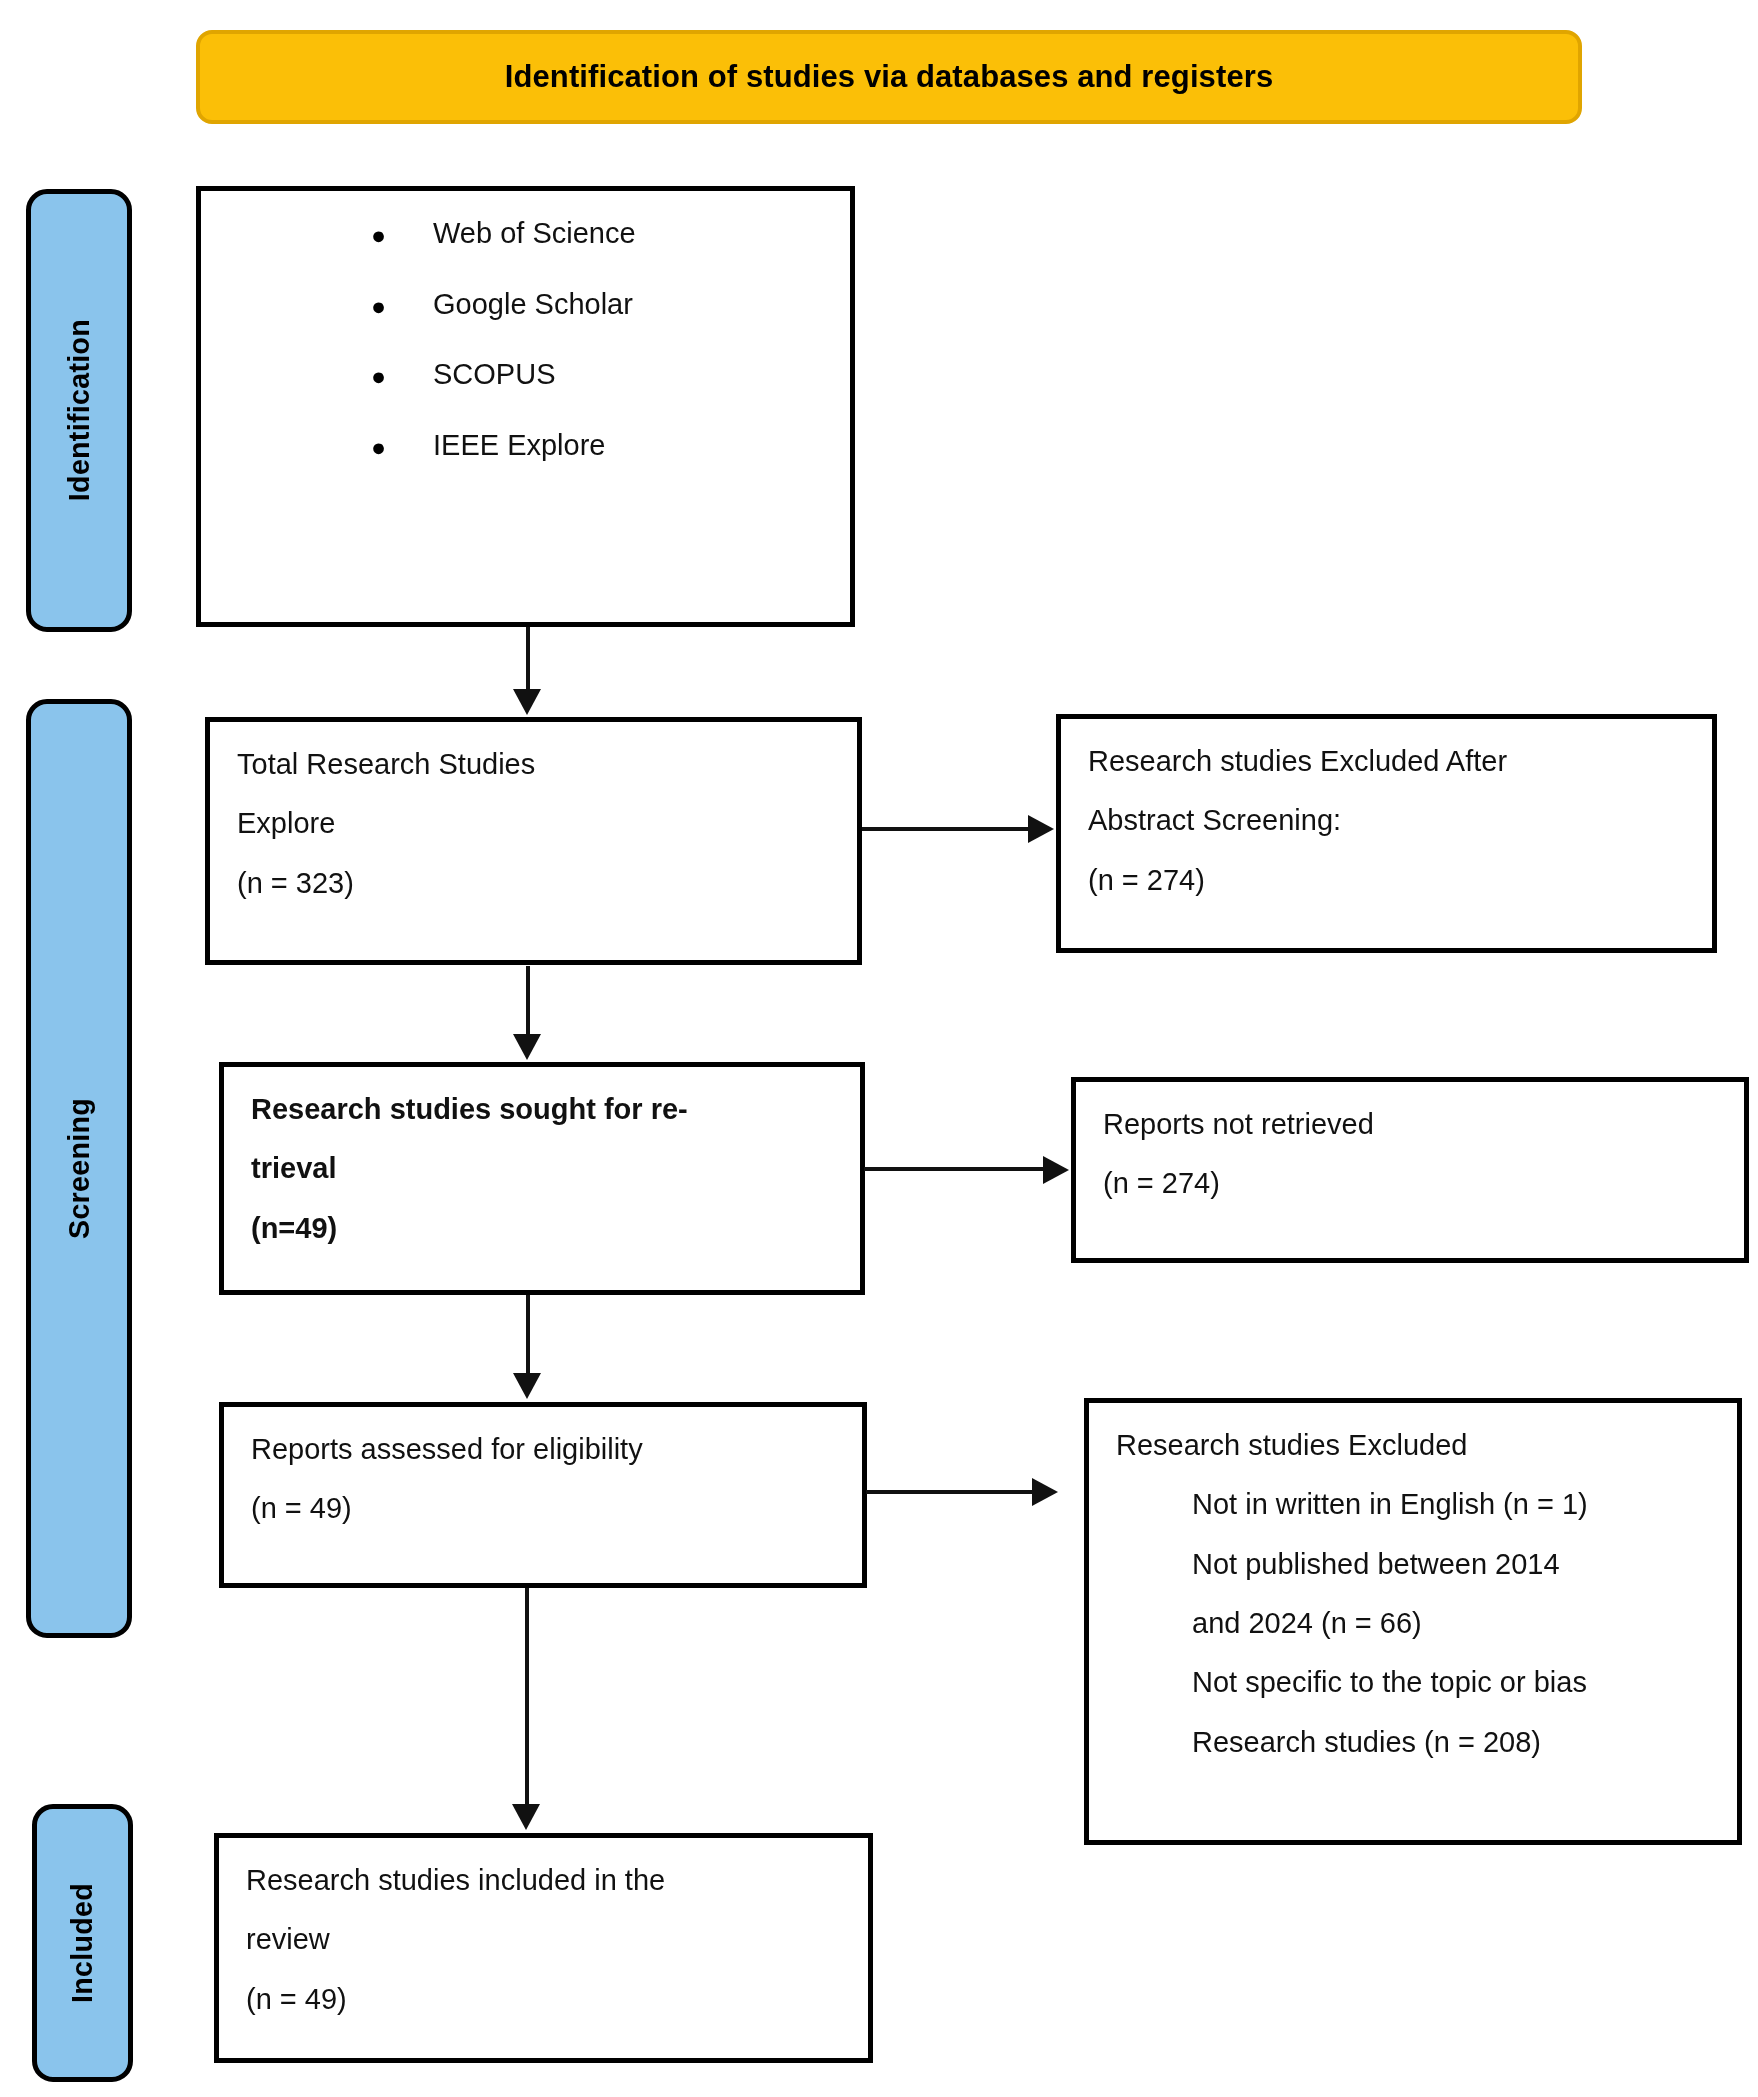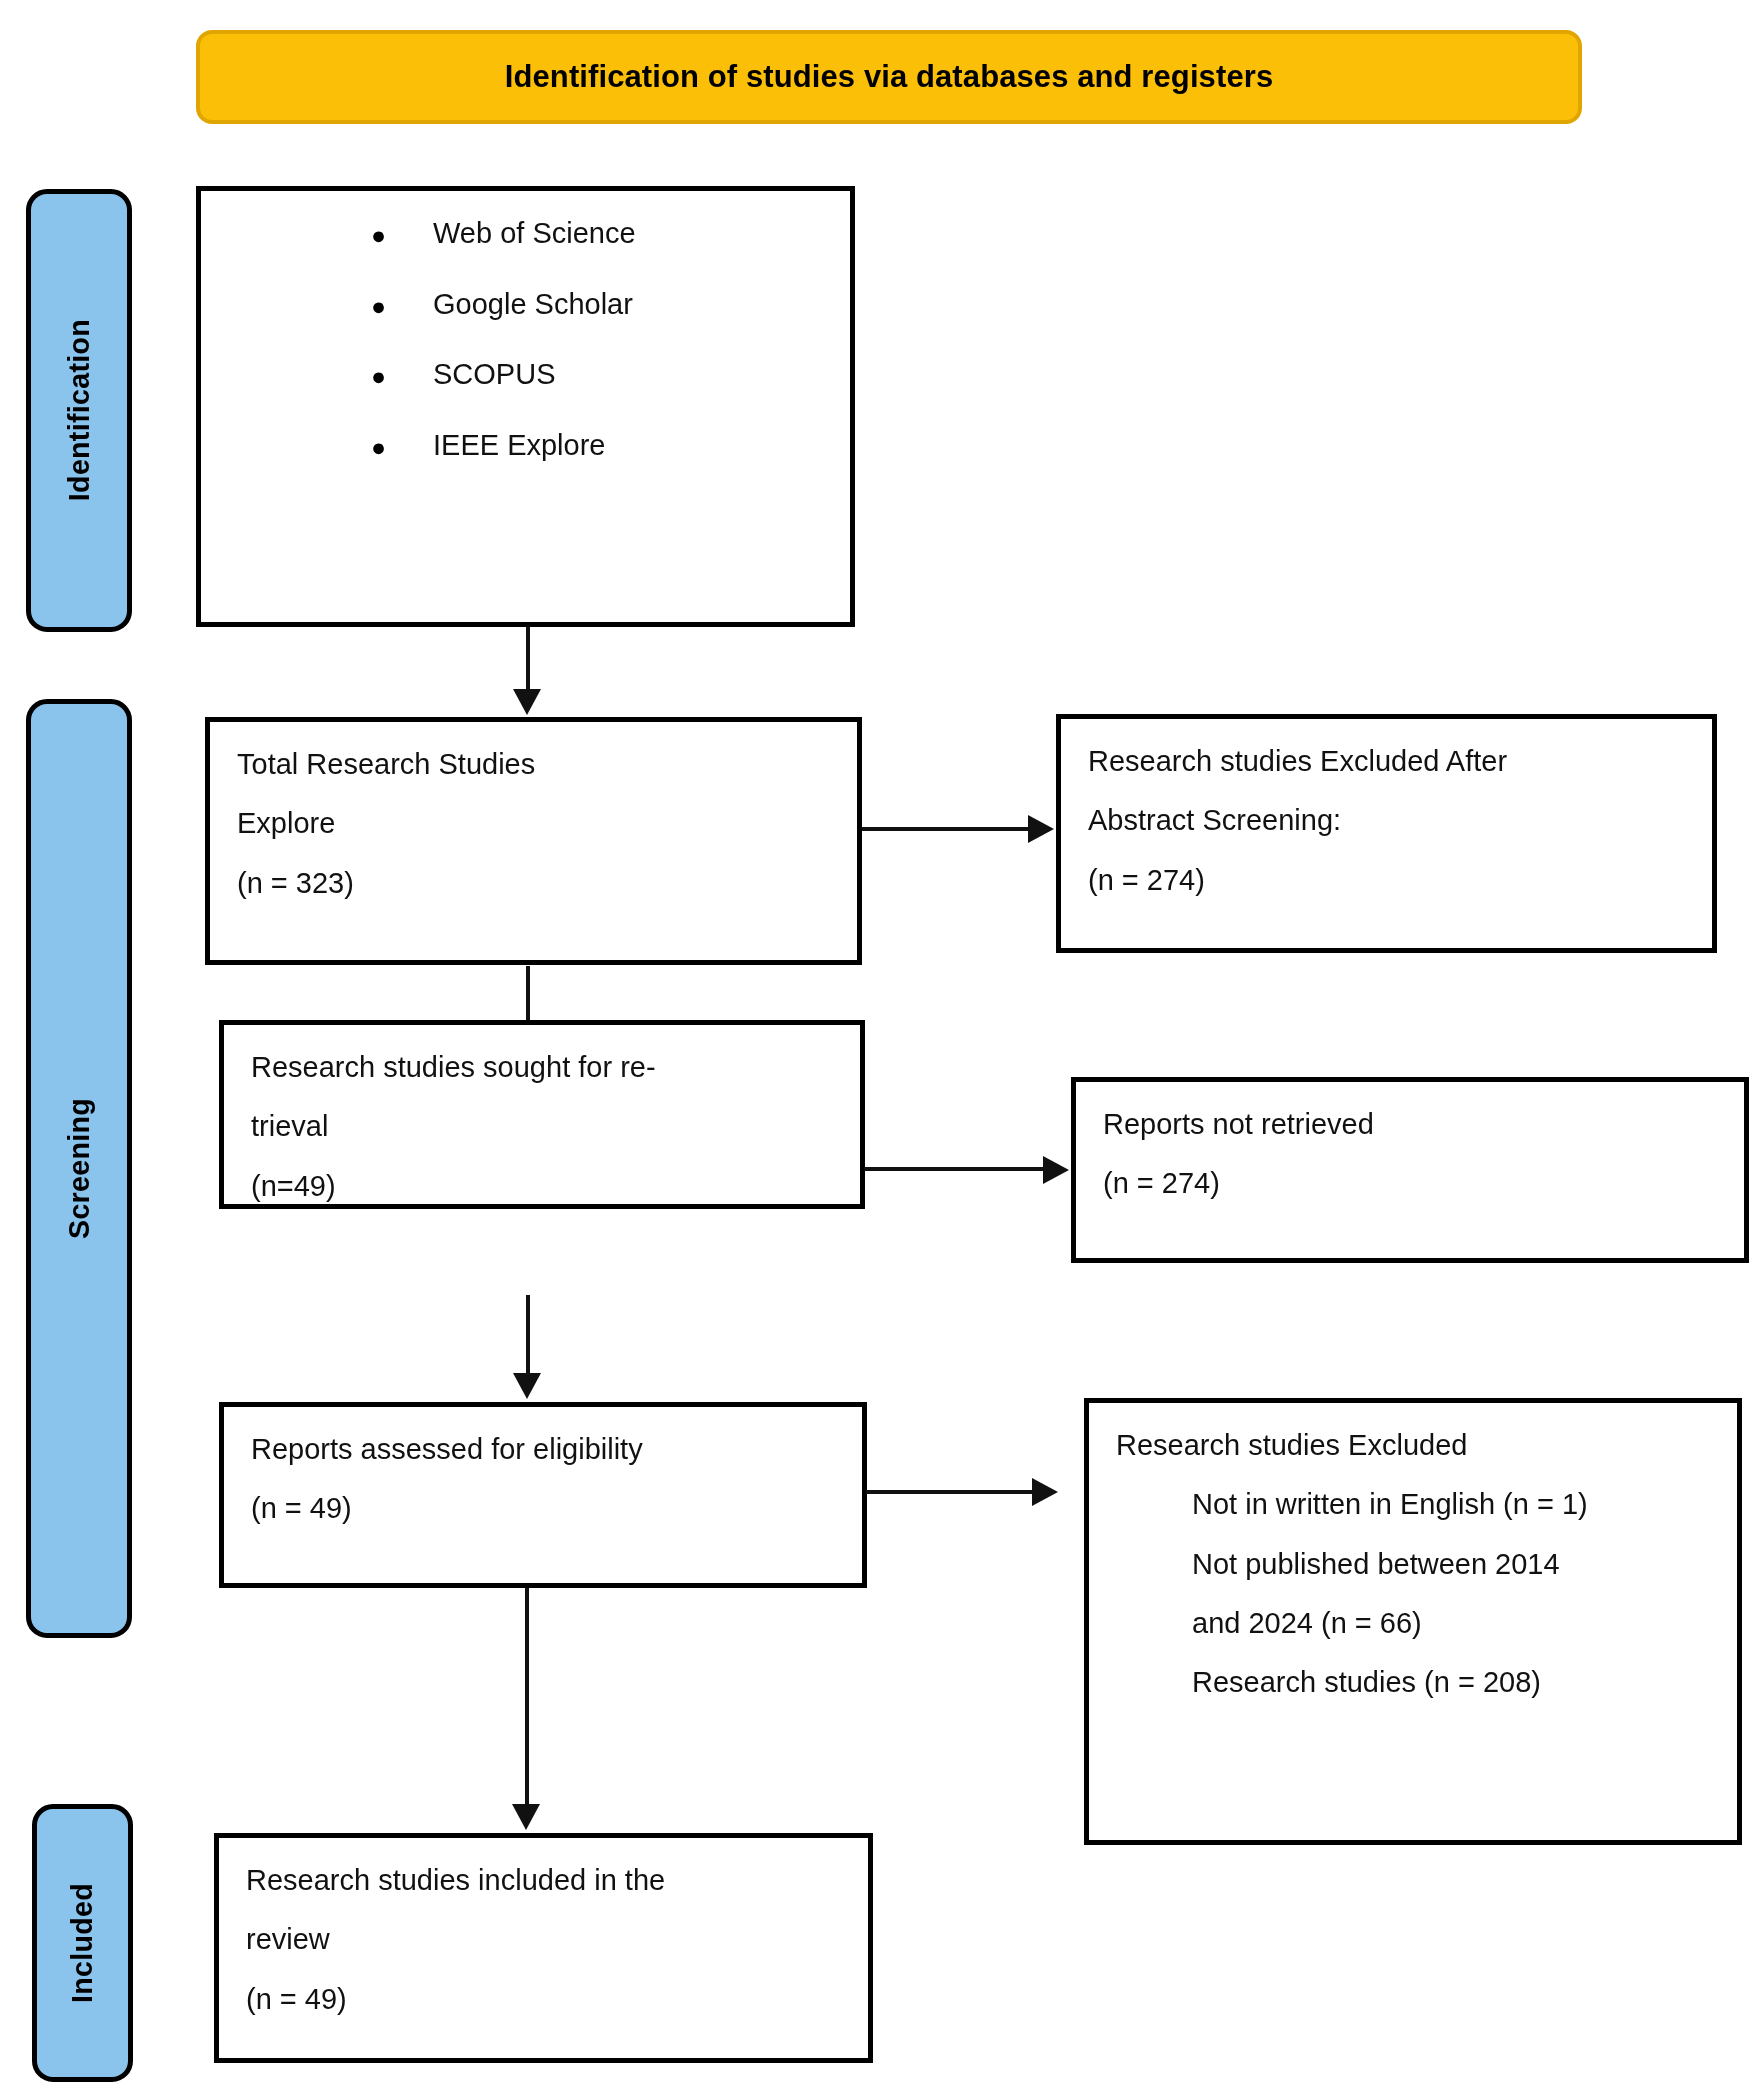--- a/index.html
+++ b/index.html
@@ -82,21 +82,21 @@
     font-size: 29px;
     line-height: 1.06;
     color: #111111;
   }
   .flow-box p:last-child { margin-bottom: 0; }
   .flow-box p.justify { text-align: justify; text-align-last: left; }
 
   #box-identified      { left: 196px;  top: 186px;  width: 659px; height: 441px; }
   #box-screened        { left: 205px;  top: 717px; width: 657px; height: 248px; }
   #box-excluded-abstr  { left: 1056px; top: 714px; width: 661px; height: 239px; }
-  #box-sought          { left: 219px;  top: 1020px; width: 646px; height: 189px; }
+  #box-sought          { left: 219px;  top: 1062px; width: 646px; height: 233px; font-weight: bold; }
   #box-not-retrieved   { left: 1071px; top: 1077px; width: 678px; height: 186px; }
   #box-eligibility     { left: 219px;  top: 1402px; width: 648px; height: 186px; }
   #box-excl-reasons    { left: 1084px; top: 1398px; width: 658px; height: 447px; }
   #box-included        { left: 214px;  top: 1833px; width: 659px; height: 230px; }
 
   
   .bullet-list {
     margin: 0;
     padding: 0;
     list-style: none;
@@ -246,20 +246,21 @@
 
   <div class="conn-hline" style="left:866px; top:1490px; width:168px;"></div>
   <div class="arrow-right" style="left:1032px; top:1478px;"></div>
 
   <div class="flow-box" id="box-excl-reasons">
     <p>Research studies Excluded</p>
     <ul class="reasons-list">
       <li>Not in written in English (n = 1)</li>
       <li class="justify">Not published between 2014</li>
       <li>and 2024 (n = 66)</li>
+      <li>Not specific to the topic or bias</li>
       <li>Research studies (n = 208)</li>
     </ul>
   </div>
 
   <div class="conn-vline" style="left:525px; top:1588px; height:217px;"></div>
   <div class="arrow-down" style="left:512px; top:1804px;"></div>
 
   <div class="flow-box" id="box-included">
     <p class="justify">Research studies included in the</p>
     <p>review</p>

